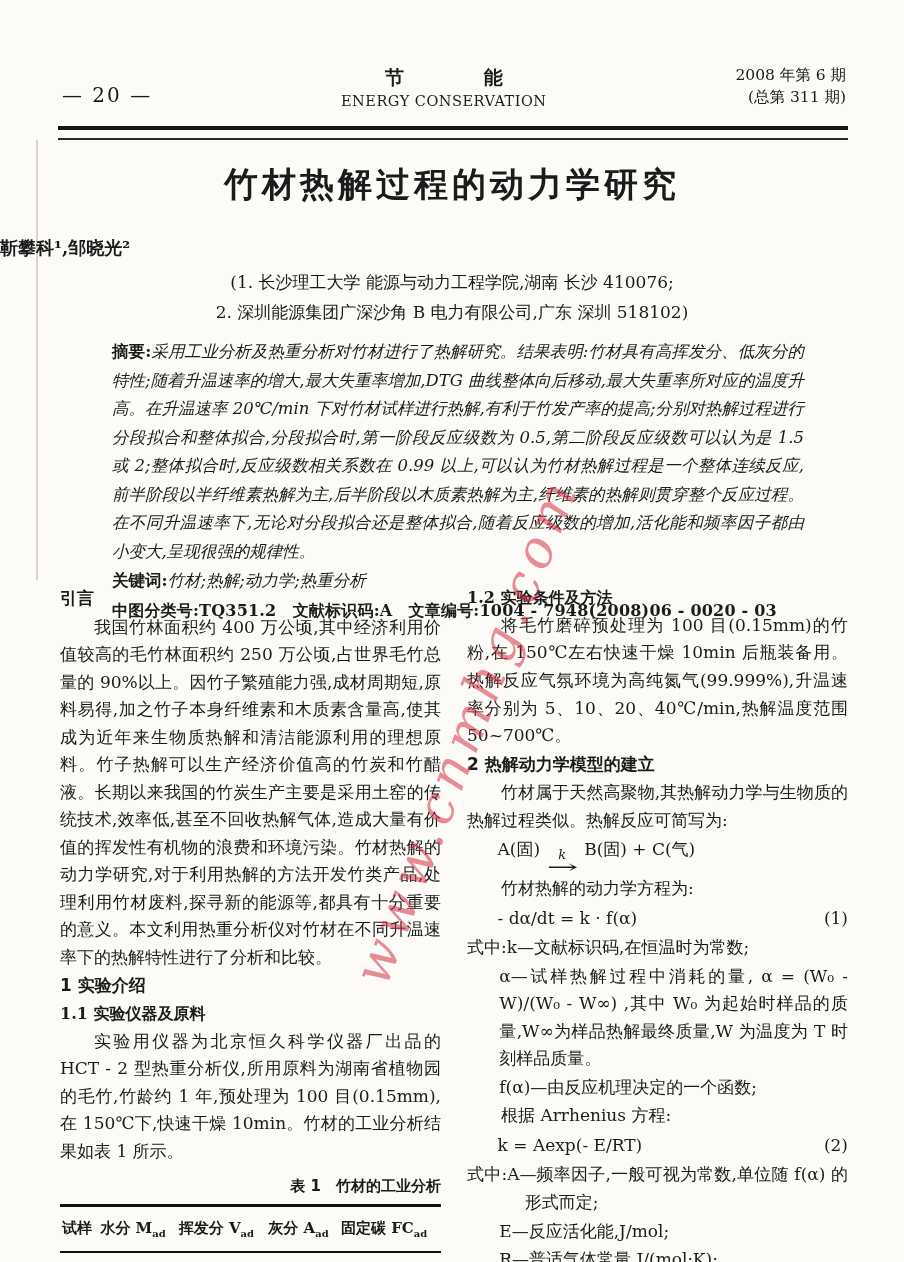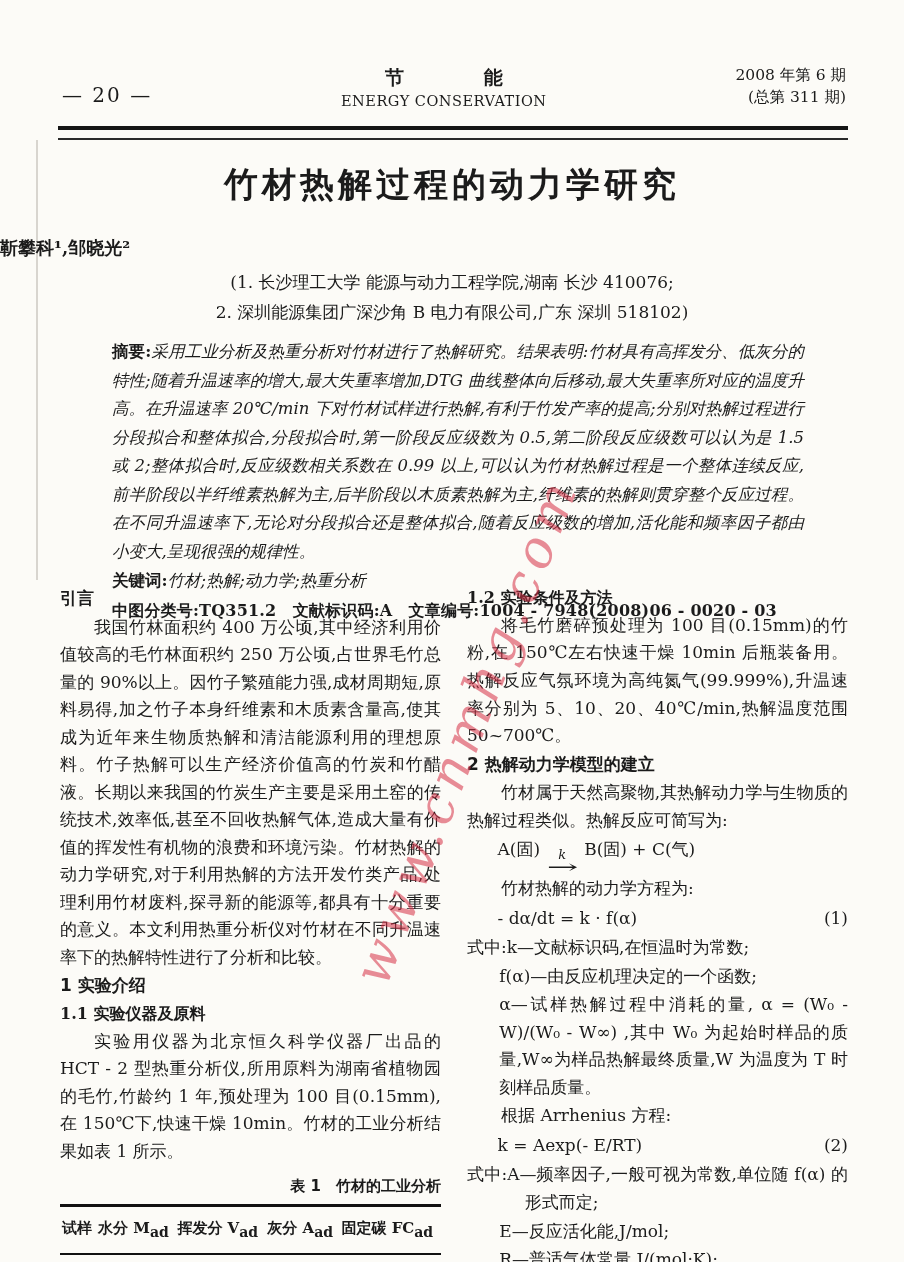--- a/index.html
+++ b/index.html
@@ -46,21 +46,21 @@
   .sec-h{font-weight:bold;font-family:"DejaVu Sans","Liberation Sans",sans-serif;font-size:17px;margin:1px 0;}
   .subsec-h{font-weight:bold;font-size:16px;margin:1px 0;}
   .p{text-indent:2em;}
   
   .tb-caption{text-align:right;font-weight:bold;font-size:15px;margin-top:8px;font-family:"DejaVu Sans","Liberation Sans",sans-serif;}
   table.industrial{width:100%;border-collapse:collapse;margin-top:6px;font-size:15px;
     border-top:3px solid #111;border-bottom:3px solid #111;}
   table.industrial th{font-weight:bold;padding:9px 2px;border-bottom:2px solid #111;white-space:nowrap;}
   table.industrial td{padding:11px 2px;text-align:center;}
   table.industrial th sub,{font-size:10px;}
-  sub.small{font-size:14px;}
+  sub.small{font-size:10px;}
   
   .eqline{display:flex;align-items:baseline;padding-left:1.8em;margin:2px 0;}
   .eqline .eqno{margin-left:auto;}
   .rxnline{padding-left:1.8em;margin:2px 0;}
   .rxn-arrow{display:inline-flex;flex-direction:column;align-items:center;vertical-align:-4px;margin:0 2px;width:40px;}
   .rxn-arrow .k{font-style:italic;font-size:13px;line-height:11px;}
   .rxn-arrow .shaft{font-size:18px;line-height:13px;transform:scaleX(2.1);}
   .shizhong{padding-left:3.4em;text-indent:-3.4em;margin:1px 0;}
   .defitem{margin-left:1.9em;margin-top:1px;margin-bottom:1px;}
   .indent2{text-indent:2em;margin:1px 0;}
@@ -152,22 +152,22 @@
           </span><span>B(固) + C(气)</span>
       </div>
 
       <div class="indent2">竹材热解的动力学方程为:</div>
       <div class="eqline">
         <span>- dα/dt = k · f(α)</span>
         <span class="eqno">(1)</span>
       </div>
 
       <div class="shizhong">式中:k—文献标识码,在恒温时为常数;</div>
+      <div class="defitem">α—试样热解过程中消耗的量, α = (W₀ - W)/(W₀ - W∞) ,其中 W₀ 为起始时样品的质量,W∞为样品热解最终质量,W 为温度为 T 时刻样品质量。</div>
       <div class="defitem">f(α)—由反应机理决定的一个函数;</div>
-      <div class="defitem">α—试样热解过程中消耗的量, α = (W₀ - W)/(W₀ - W∞) ,其中 W₀ 为起始时样品的质量,W∞为样品热解最终质量,W 为温度为 T 时刻样品质量。</div>
 
       <div class="indent2">根据 Arrhenius 方程:</div>
       <div class="eqline">
         <span>k = Aexp(- E/RT)</span>
         <span class="eqno">(2)</span>
       </div>
 
       <div class="shizhong">式中:A—频率因子,一般可视为常数,单位随 f(α) 的形式而定;</div>
       <div class="defitem">E—反应活化能,J/mol;</div>
       <div class="defitem">R—普适气体常量,J/(mol·K);</div>

